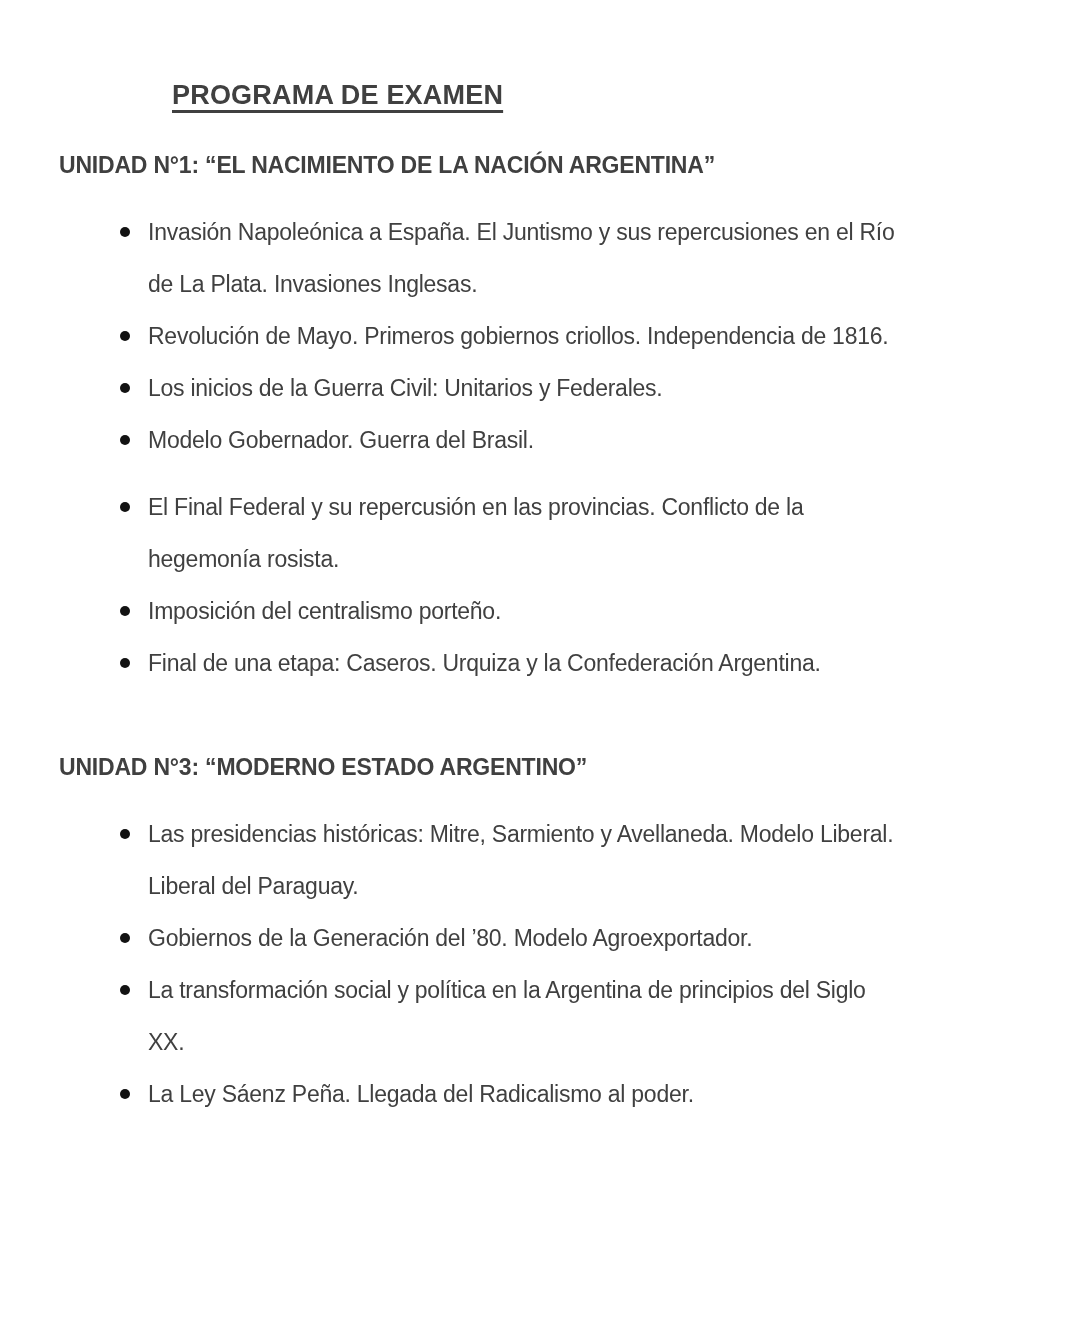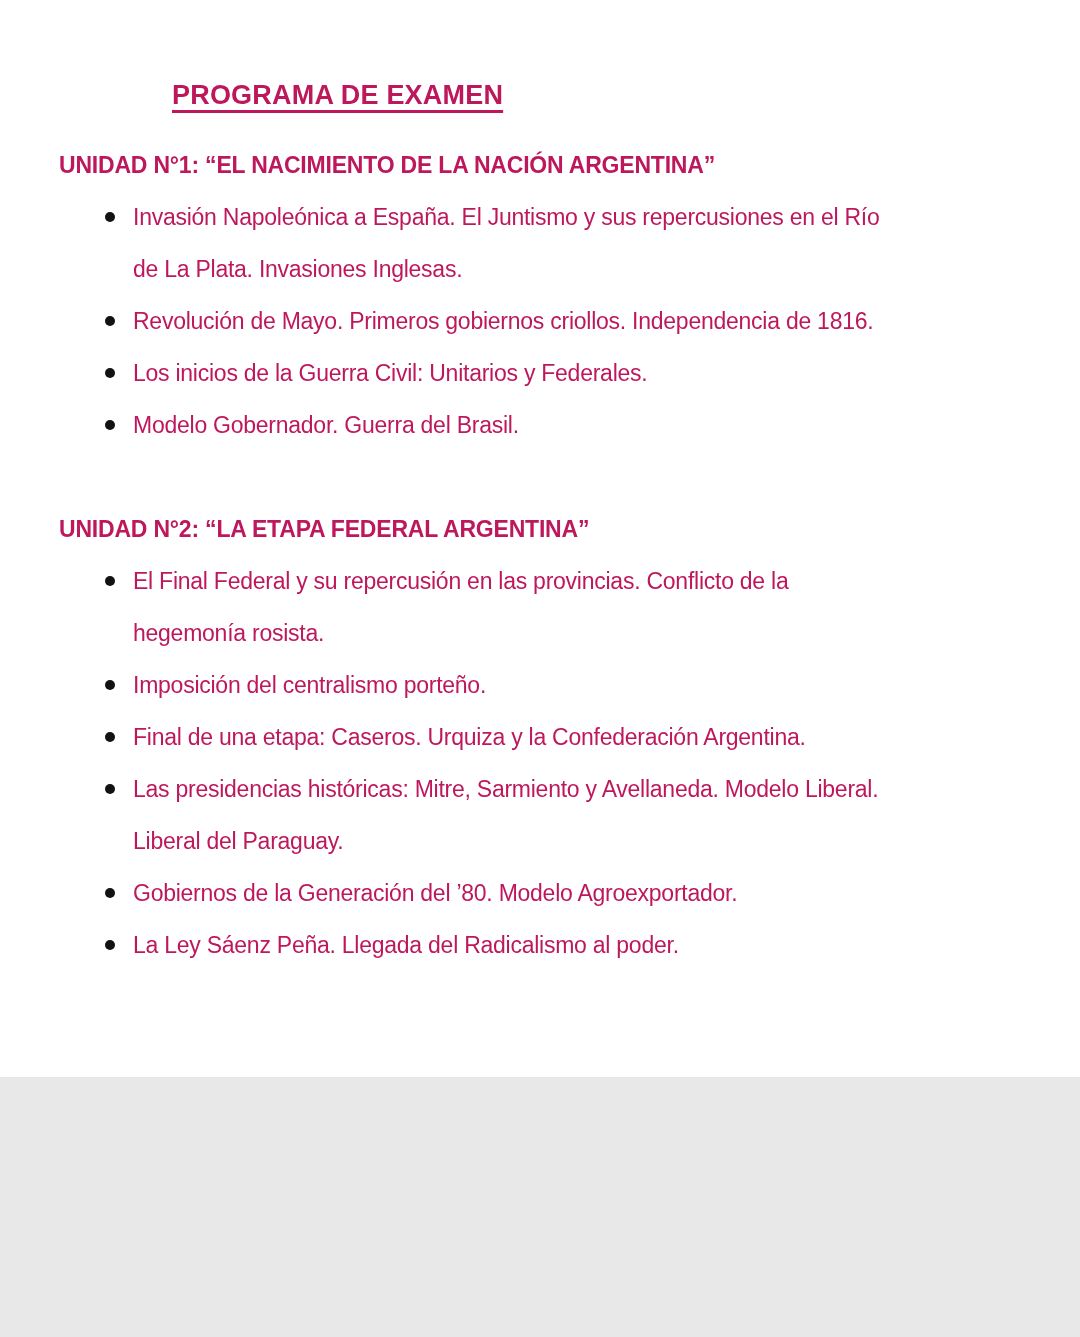--- a/index.html
+++ b/index.html
@@ -1,22 +1,22 @@
 <!DOCTYPE html>
 <html><head>
 <meta charset="utf-8">
 <style>
   html, body { margin: 0; padding: 0; background: #e8e8e8; }
   .page {
     position: relative;
     width: 1080px;
-    height: 1077px;
+    height: 1337px;
     margin: 0 auto;
     background: #ffffff;
-    color: #be185d;
+    color: #404040;
     font-family: "Liberation Sans", sans-serif;
     font-size: 23px;
     line-height: 52px;
     overflow: hidden;
   }
   .doc-title {
     padding-top: 69px;
     margin-left: 172px;
     font-size: 27px;
     font-weight: 700;
@@ -31,21 +31,21 @@
   .section-heading {
     margin-left: 59px;
     font-weight: 700;
     letter-spacing: -0.2px;
     white-space: nowrap;
   }
   .section.first .section-heading { margin-top: 18px; }
   .section.gap-before .section-heading { margin-top: 52px; }
   ul.bullets {
     list-style: none;
-    margin: 0;
+    margin: 15px;
     padding: 0 13px 0 133px;
   }
   ul.bullets li { position: relative; }
   ul.bullets li .dot {
     position: absolute;
     left: -28px;
     top: 21px;
     width: 10px;
     height: 10px;
     border-radius: 50%;
@@ -82,49 +82,54 @@
         <div class="line">Los inicios de la Guerra Civil: Unitarios y Federales.</div>
       </li>
       <li>
         <span class="dot"></span>
         <div class="line">Modelo Gobernador. Guerra del Brasil.</div>
       </li>
     </ul>
   </div>
 
   <div class="section gap-before">
-    <div class="section-heading">UNIDAD N°2: “LA ETAPA FEDERAL ARGENTINA”</div>
     <ul class="bullets">
       <li>
         <span class="dot"></span>
         <div class="line">El Final Federal y su repercusión en las provincias. Conflicto de la</div>
         <div class="line">hegemonía rosista.</div>
       </li>
       <li>
         <span class="dot"></span>
         <div class="line">Imposición del centralismo porteño.</div>
       </li>
       <li>
         <span class="dot"></span>
         <div class="line">Final de una etapa: Caseros. Urquiza y la Confederación Argentina.</div>
       </li>
     </ul>
   </div>
 
   <div class="section gap-before">
+    <div class="section-heading">UNIDAD N°3: “MODERNO ESTADO ARGENTINO”</div>
     <ul class="bullets">
       <li>
         <span class="dot"></span>
         <div class="line">Las presidencias históricas: Mitre, Sarmiento y Avellaneda. Modelo Liberal.</div>
         <div class="line">Liberal del Paraguay.</div>
       </li>
       <li>
         <span class="dot"></span>
         <div class="line">Gobiernos de la Generación del ’80. Modelo Agroexportador.</div>
       </li>
       <li>
         <span class="dot"></span>
+        <div class="line">La transformación social y política en la Argentina de principios del Siglo</div>
+        <div class="line">XX.</div>
+      </li>
+      <li>
+        <span class="dot"></span>
         <div class="line">La Ley Sáenz Peña. Llegada del Radicalismo al poder.</div>
       </li>
     </ul>
   </div>
 
 </div>
 
 </body></html>

